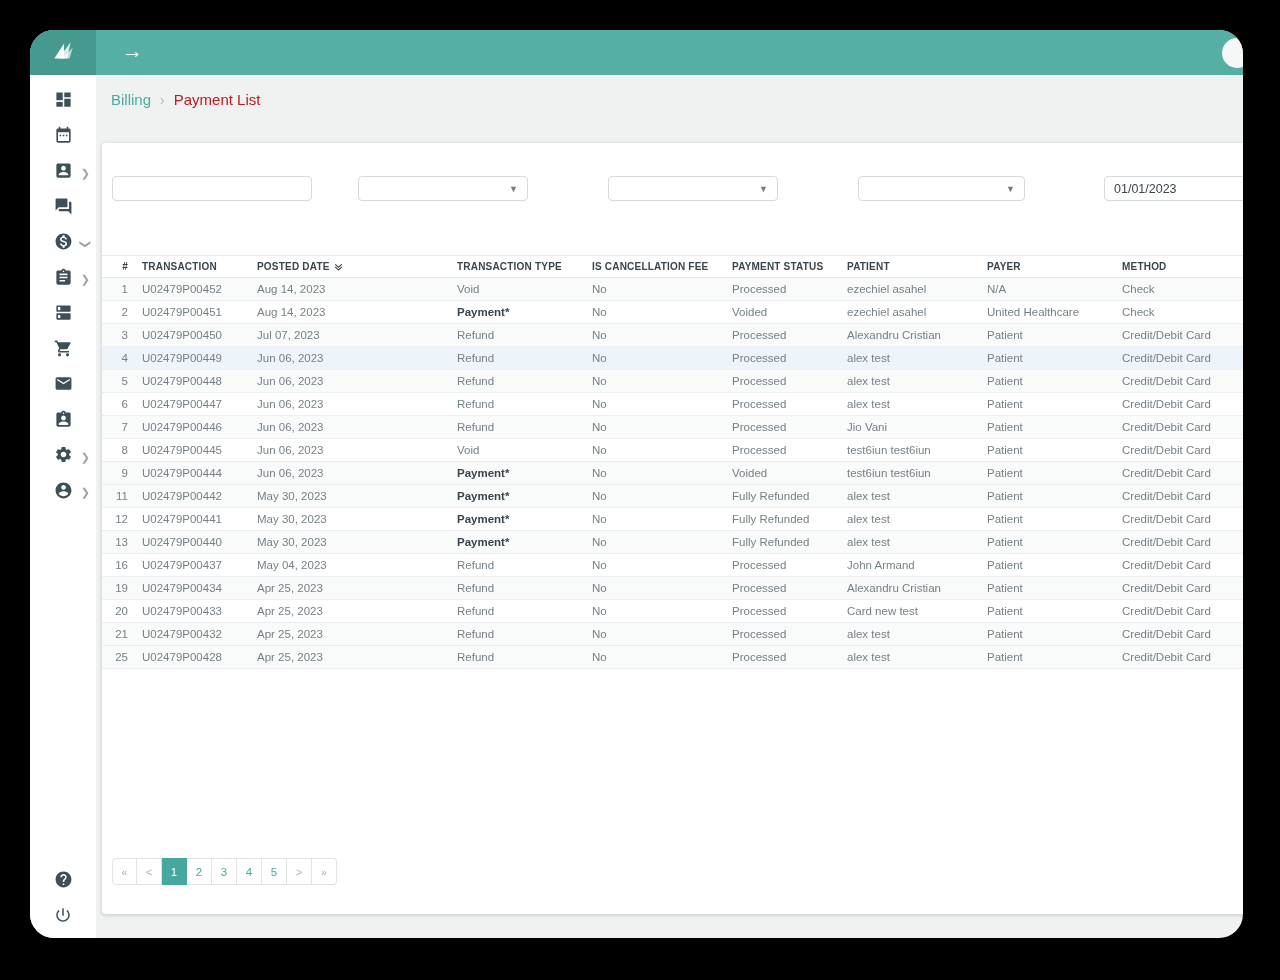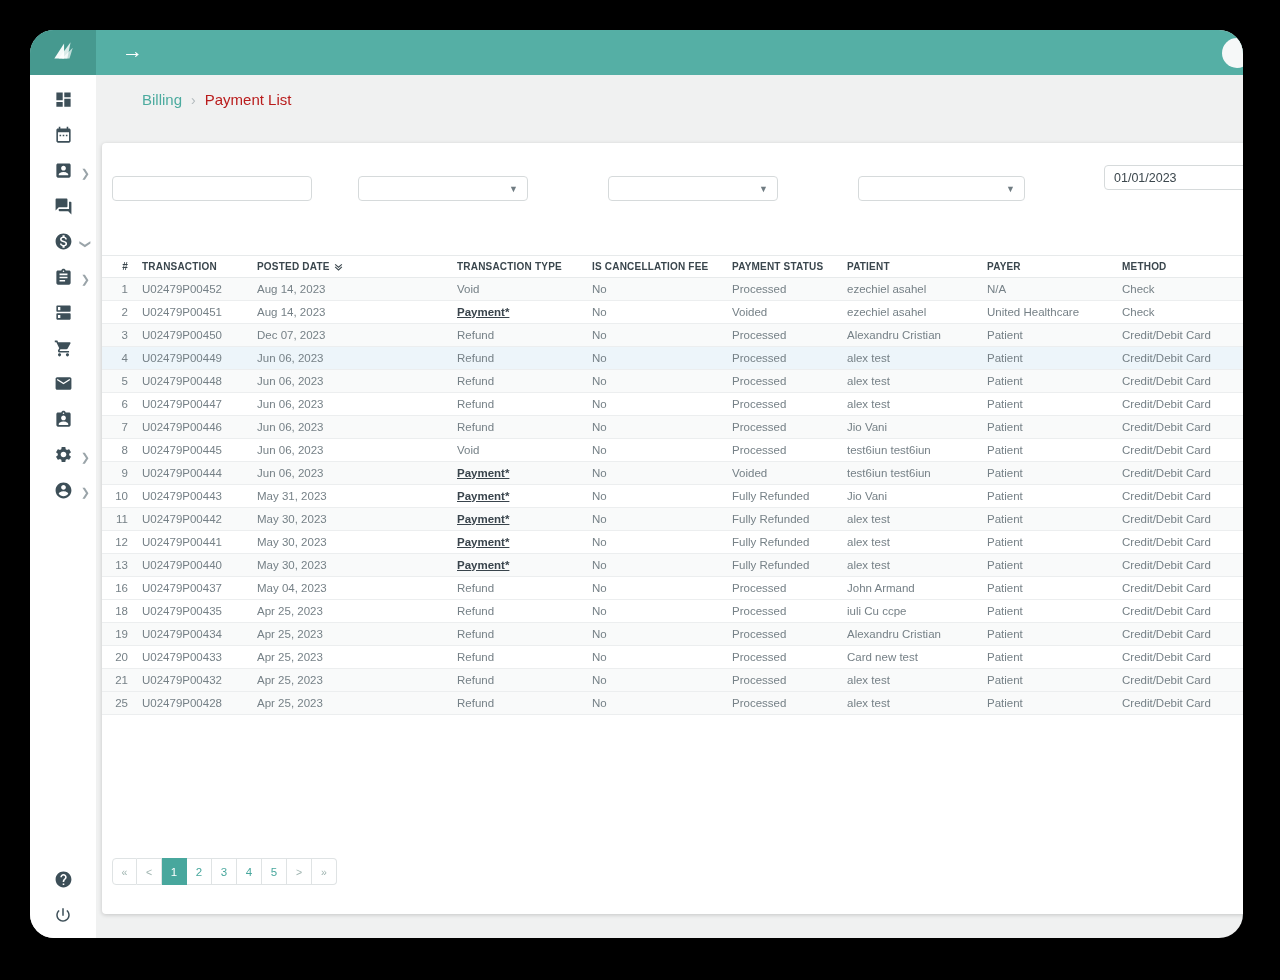--- a/index.html
+++ b/index.html
@@ -25,21 +25,21 @@
   .side-item .chev { position:absolute; right:6px; top:50%; transform:translateY(-50%);
                      color:#9aa4a9; font-size:11px; line-height:1; }
   .side-item .chev.down { transform:translateY(-50%) rotate(90deg); }
   .side-footer { position:absolute; bottom:10px; left:0; width:66px; display:flex;
                  flex-direction:column; align-items:center; gap:13px; color:#3d4f58; }
   .side-footer .f-icon { cursor:pointer; }
 
   
   .main { position:absolute; left:66px; top:45px; right:0; bottom:0; }
   .breadcrumb { padding:16px 0 0 15px; font-size:15px; display:flex; align-items:center; gap:9px; }
-  .crumb-link { color:#4cab9f; cursor:pointer;margin-left:31px; }
+  .crumb-link { color:#4cab9f; cursor:pointer; }
   .crumb-sep { color:#b2babd; font-size:14px; }
   .crumb-current { color:#b91c1c; }
 
   .card { position:absolute; left:6px; top:68px; width:1150px; height:771px; background:#fff;
           border-radius:4px; box-shadow:0 1px 4px rgba(0,0,0,.18); }
 
   
   .filter-group { position:absolute; }
   .filter-label { font-size:11.5px; color:#6b767c; margin-bottom:6px; }
   .f-input { border:1px solid #d6dadb; border-radius:4px; height:25px; width:100%;
@@ -56,21 +56,21 @@
   .tbl { position:absolute; left:0; top:112px; width:1150px; border-collapse:collapse;
          table-layout:fixed; }
   .tbl th { font-size:10px; font-weight:bold; color:#3a464d; text-align:left; height:22px;
             border-top:1px solid #e7eaeb; border-bottom:1px solid #e7eaeb; letter-spacing:.2px;
             white-space:nowrap; overflow:hidden; }
   .tbl td { font-size:11.5px; color:#768187; height:23px; border-bottom:1px solid #eceeef;
             white-space:nowrap; overflow:hidden; }
   .tbl tr.stripe td { background:#f9fafa; }
   .tbl tr.hovered td { background:#edf5fa; }
   .tbl .c-num { text-align:right; padding-right:14px; }
-  .tbl td.c-type.is-payment { color:#39444c; font-weight:bold;text-decoration:underline; }
+  .tbl td.c-type.is-payment { color:#39444c; font-weight:bold; }
   .sort-glyph { display:inline-block; vertical-align:-1px; margin-left:4px; }
 
   
   .pagination { position:absolute; left:10px; top:715px; display:flex; }
   .page-btn { min-width:25px; height:27px; border:1px solid #dfe3e4; border-left:none;
               background:#fff; display:flex; align-items:center; justify-content:center;
               font-size:11.5px; color:#48a79d; cursor:pointer; padding:0 7px; }
   .page-btn.nav { color:#9fb4b0; font-size:10.5px; }
   .page-btn:first-child { border-left:1px solid #dfe3e4; border-radius:4px 0 0 4px; }
   .page-btn:last-child { border-radius:0 4px 4px 0; }
@@ -197,21 +197,21 @@
                 <span class="caret">▼</span>
               </div>
           </div>
           <div class="filter-group" style="left: 756px; top: 27px; width: 167px;">
             <div class="filter-label"></div>
             <div class="f-select">
                 <span></span>
                 <span class="caret">▼</span>
               </div>
           </div>
-          <div class="filter-group" style="left: 1002px; top: 16px; width: 152px;"><div class="filter-label"></div><input class="f-input" value="01/01/2023" style=""></div>
+          <div class="filter-group" style="left: 1002px; top: 27px; width: 152px;"><div class="filter-label"></div><input class="f-input" value="01/01/2023" style=""></div>
         </div>
       <table class="tbl">
         <colgroup>
           <col style="width:40px">
             <col style="width:115px">
             <col style="width:200px">
           <col style="width:135px">
             <col style="width:140px">
             <col style="width:115px">
           <col style="width:140px">
@@ -254,21 +254,21 @@
               <td class="c-type is-payment">Payment*</td>
               <td>No</td>
               <td>Voided</td>
               <td>ezechiel asahel</td>
               <td>United Healthcare</td>
               <td>Check</td>
             </tr>
             <tr class="stripe">
               <td class="c-num">3</td>
               <td>U02479P00450</td>
-              <td>Dec 07, 2023</td>
+              <td>Jul 07, 2023</td>
               <td class="c-type">Refund</td>
               <td>No</td>
               <td>Processed</td>
               <td>Alexandru Cristian</td>
               <td>Patient</td>
               <td>Credit/Debit Card</td>
             </tr>
             <tr class="hovered">
               <td class="c-num">4</td>
               <td>U02479P00449</td>
@@ -325,31 +325,20 @@
               <td>Credit/Debit Card</td>
             </tr>
             <tr class="stripe">
               <td class="c-num">9</td>
               <td>U02479P00444</td>
               <td>Jun 06, 2023</td>
               <td class="c-type is-payment">Payment*</td>
               <td>No</td>
               <td>Voided</td>
               <td>test6iun test6iun</td>
-              <td>Patient</td>
-              <td>Credit/Debit Card</td>
-            </tr>
-            <tr>
-              <td class="c-num">10</td>
-              <td>U02479P00443</td>
-              <td>May 31, 2023</td>
-              <td class="c-type is-payment">Payment*</td>
-              <td>No</td>
-              <td>Fully Refunded</td>
-              <td>Jio Vani</td>
               <td>Patient</td>
               <td>Credit/Debit Card</td>
             </tr>
             <tr class="stripe">
               <td class="c-num">11</td>
               <td>U02479P00442</td>
               <td>May 30, 2023</td>
               <td class="c-type is-payment">Payment*</td>
               <td>No</td>
               <td>Fully Refunded</td>
@@ -380,31 +369,20 @@
               <td>Credit/Debit Card</td>
             </tr>
             <tr>
               <td class="c-num">16</td>
               <td>U02479P00437</td>
               <td>May 04, 2023</td>
               <td class="c-type">Refund</td>
               <td>No</td>
               <td>Processed</td>
               <td>John Armand</td>
-              <td>Patient</td>
-              <td>Credit/Debit Card</td>
-            </tr>
-            <tr>
-              <td class="c-num">18</td>
-              <td>U02479P00435</td>
-              <td>Apr 25, 2023</td>
-              <td class="c-type">Refund</td>
-              <td>No</td>
-              <td>Processed</td>
-              <td>iuli Cu ccpe</td>
               <td>Patient</td>
               <td>Credit/Debit Card</td>
             </tr>
             <tr class="stripe">
               <td class="c-num">19</td>
               <td>U02479P00434</td>
               <td>Apr 25, 2023</td>
               <td class="c-type">Refund</td>
               <td>No</td>
               <td>Processed</td>

